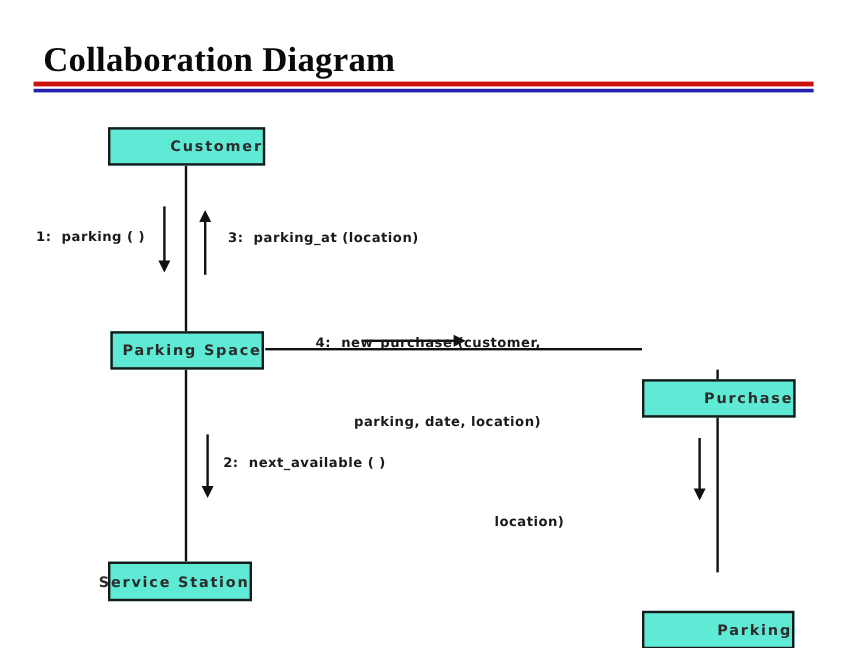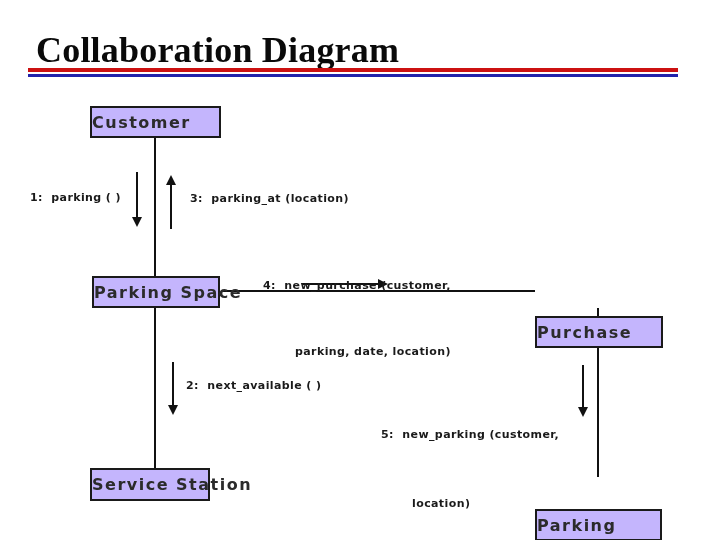--- a/index.html
+++ b/index.html
@@ -11,39 +11,39 @@
     background: #ffffff;
     overflow: hidden;
     font-family: "DejaVu Sans", sans-serif;
   }
   .page-title {
     position: absolute;
     left: 36px;
     top: 35px;
     font-family: "Liberation Serif", serif;
     font-weight: bold;
-    font-size: 36px;
+    font-size: 29px;
     line-height: 30px;
     color: #0a0a0a;
     letter-spacing: 0.2px;
   }
   .rule { position: absolute; left: 28px; width: 650px; }
   .rule-red  { top: 68px; height: 4px; background: #cc1111; }
   .rule-blue { top: 74px; height: 3px; background: #2222aa; }
 
   .diagram { position: absolute; left: 0; top: 0; width: 720px; height: 540px; }
 
   .node {
     position: absolute;
-    background: #c4b5fd;
+    background: #5eead4;
     border: 2px solid #1a1a1a;
     display: flex;
     align-items: center;
-    justify-content: flex-start;
-    font-size: 16px;
+    justify-content: flex-end;
+    font-size: 12px;
     font-weight: bold;
     letter-spacing: 1.5px;
     color: #2b2b2b;
     white-space: nowrap;
   }
   .node-customer        { left:  90px; top: 106px; width: 131px; height: 32px; }
   .node-parking-space   { left:  92px; top: 276px; width: 128px; height: 32px; }
   .node-purchase        { left: 535px; top: 276px; width: 128px; height: 32px; margin-top: 40px; }
   .node-service-station { left:  90px; top: 468px; width: 120px; height: 33px; }
   .node-parking         { left: 535px; top: 477px; width: 127px; height: 32px; margin-top: 32px; }
@@ -130,21 +130,20 @@
     </div>
 
     <div class="msg msg-1">1:  parking ( )</div>
     <div class="msg msg-3">3:  parking_at (location)</div>
     <div class="msg msg-4">
       <span class="line1">4:  new_purchase (customer,</span>
       <span class="line2">parking, date, location)</span>
     </div>
     <div class="msg msg-2">2:  next_available ( )</div>
     <div class="msg msg-5">
-      <span class="line1">5:  new_parking (customer,</span>
       <span class="line2">location)</span>
     </div>
 
     <div class="node node-customer">
       <span>Customer</span>
     </div>
     <div class="node node-parking-space">
       <span>Parking Space</span>
     </div>
     <div class="node node-purchase">

